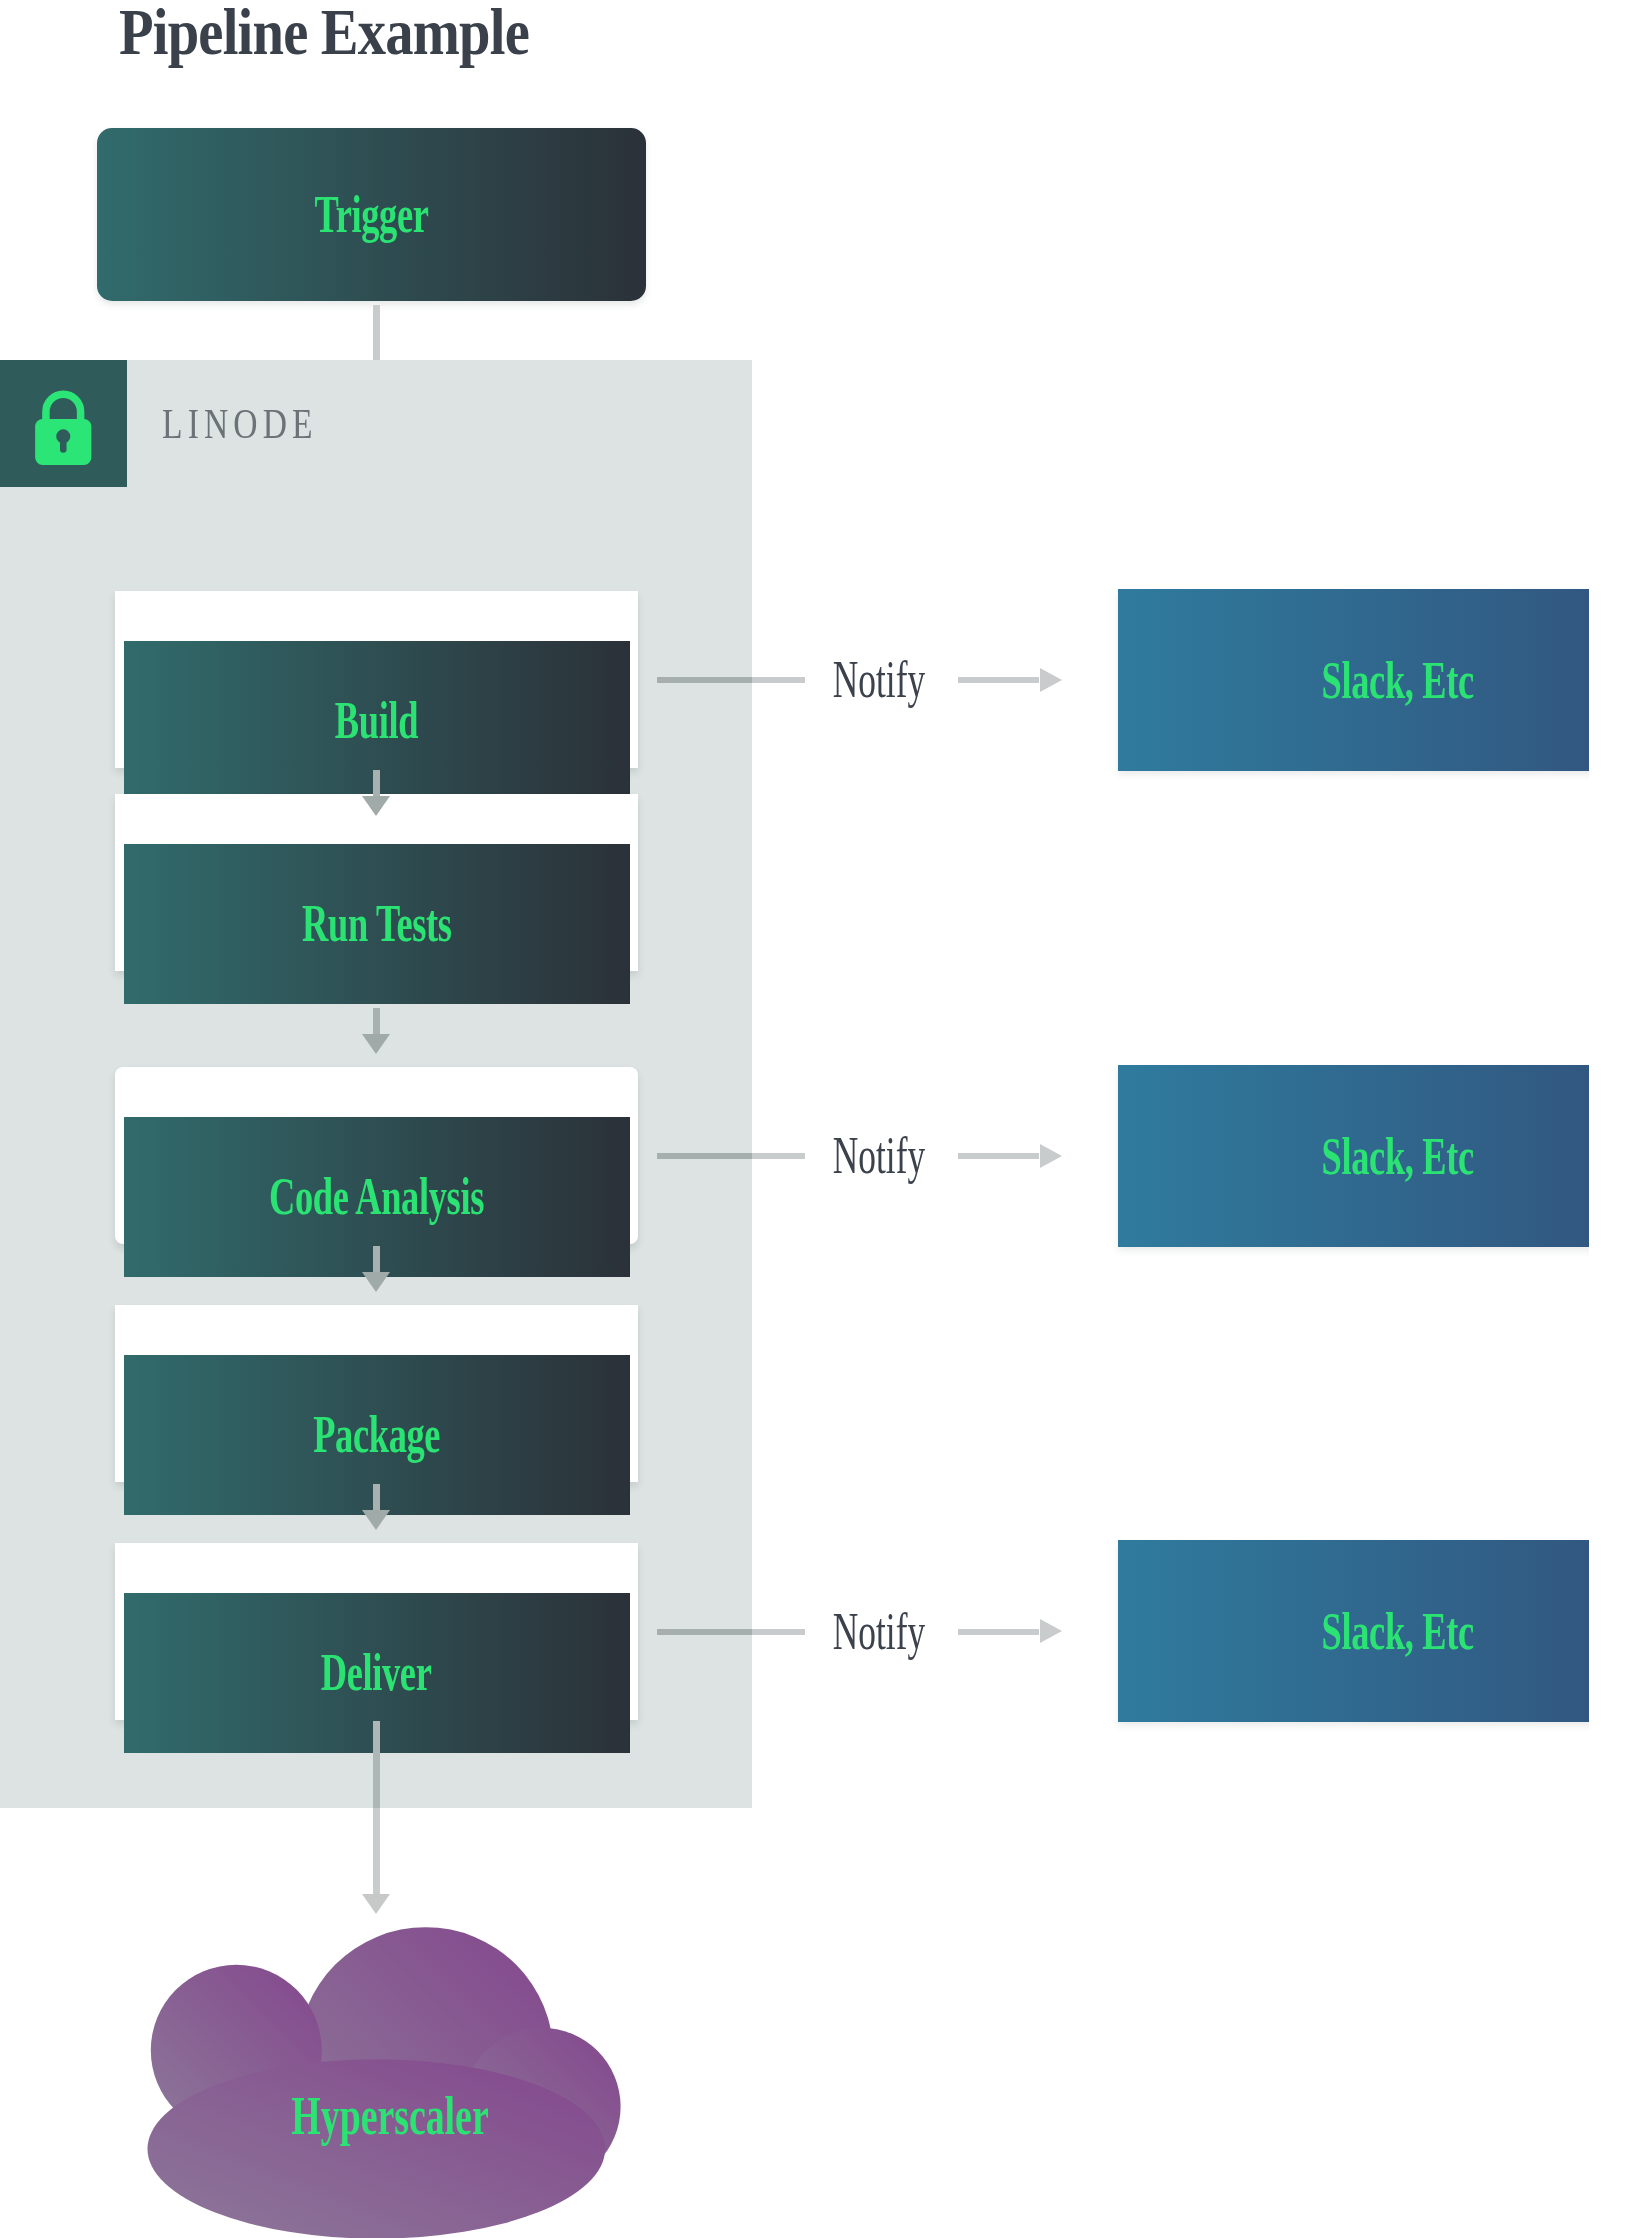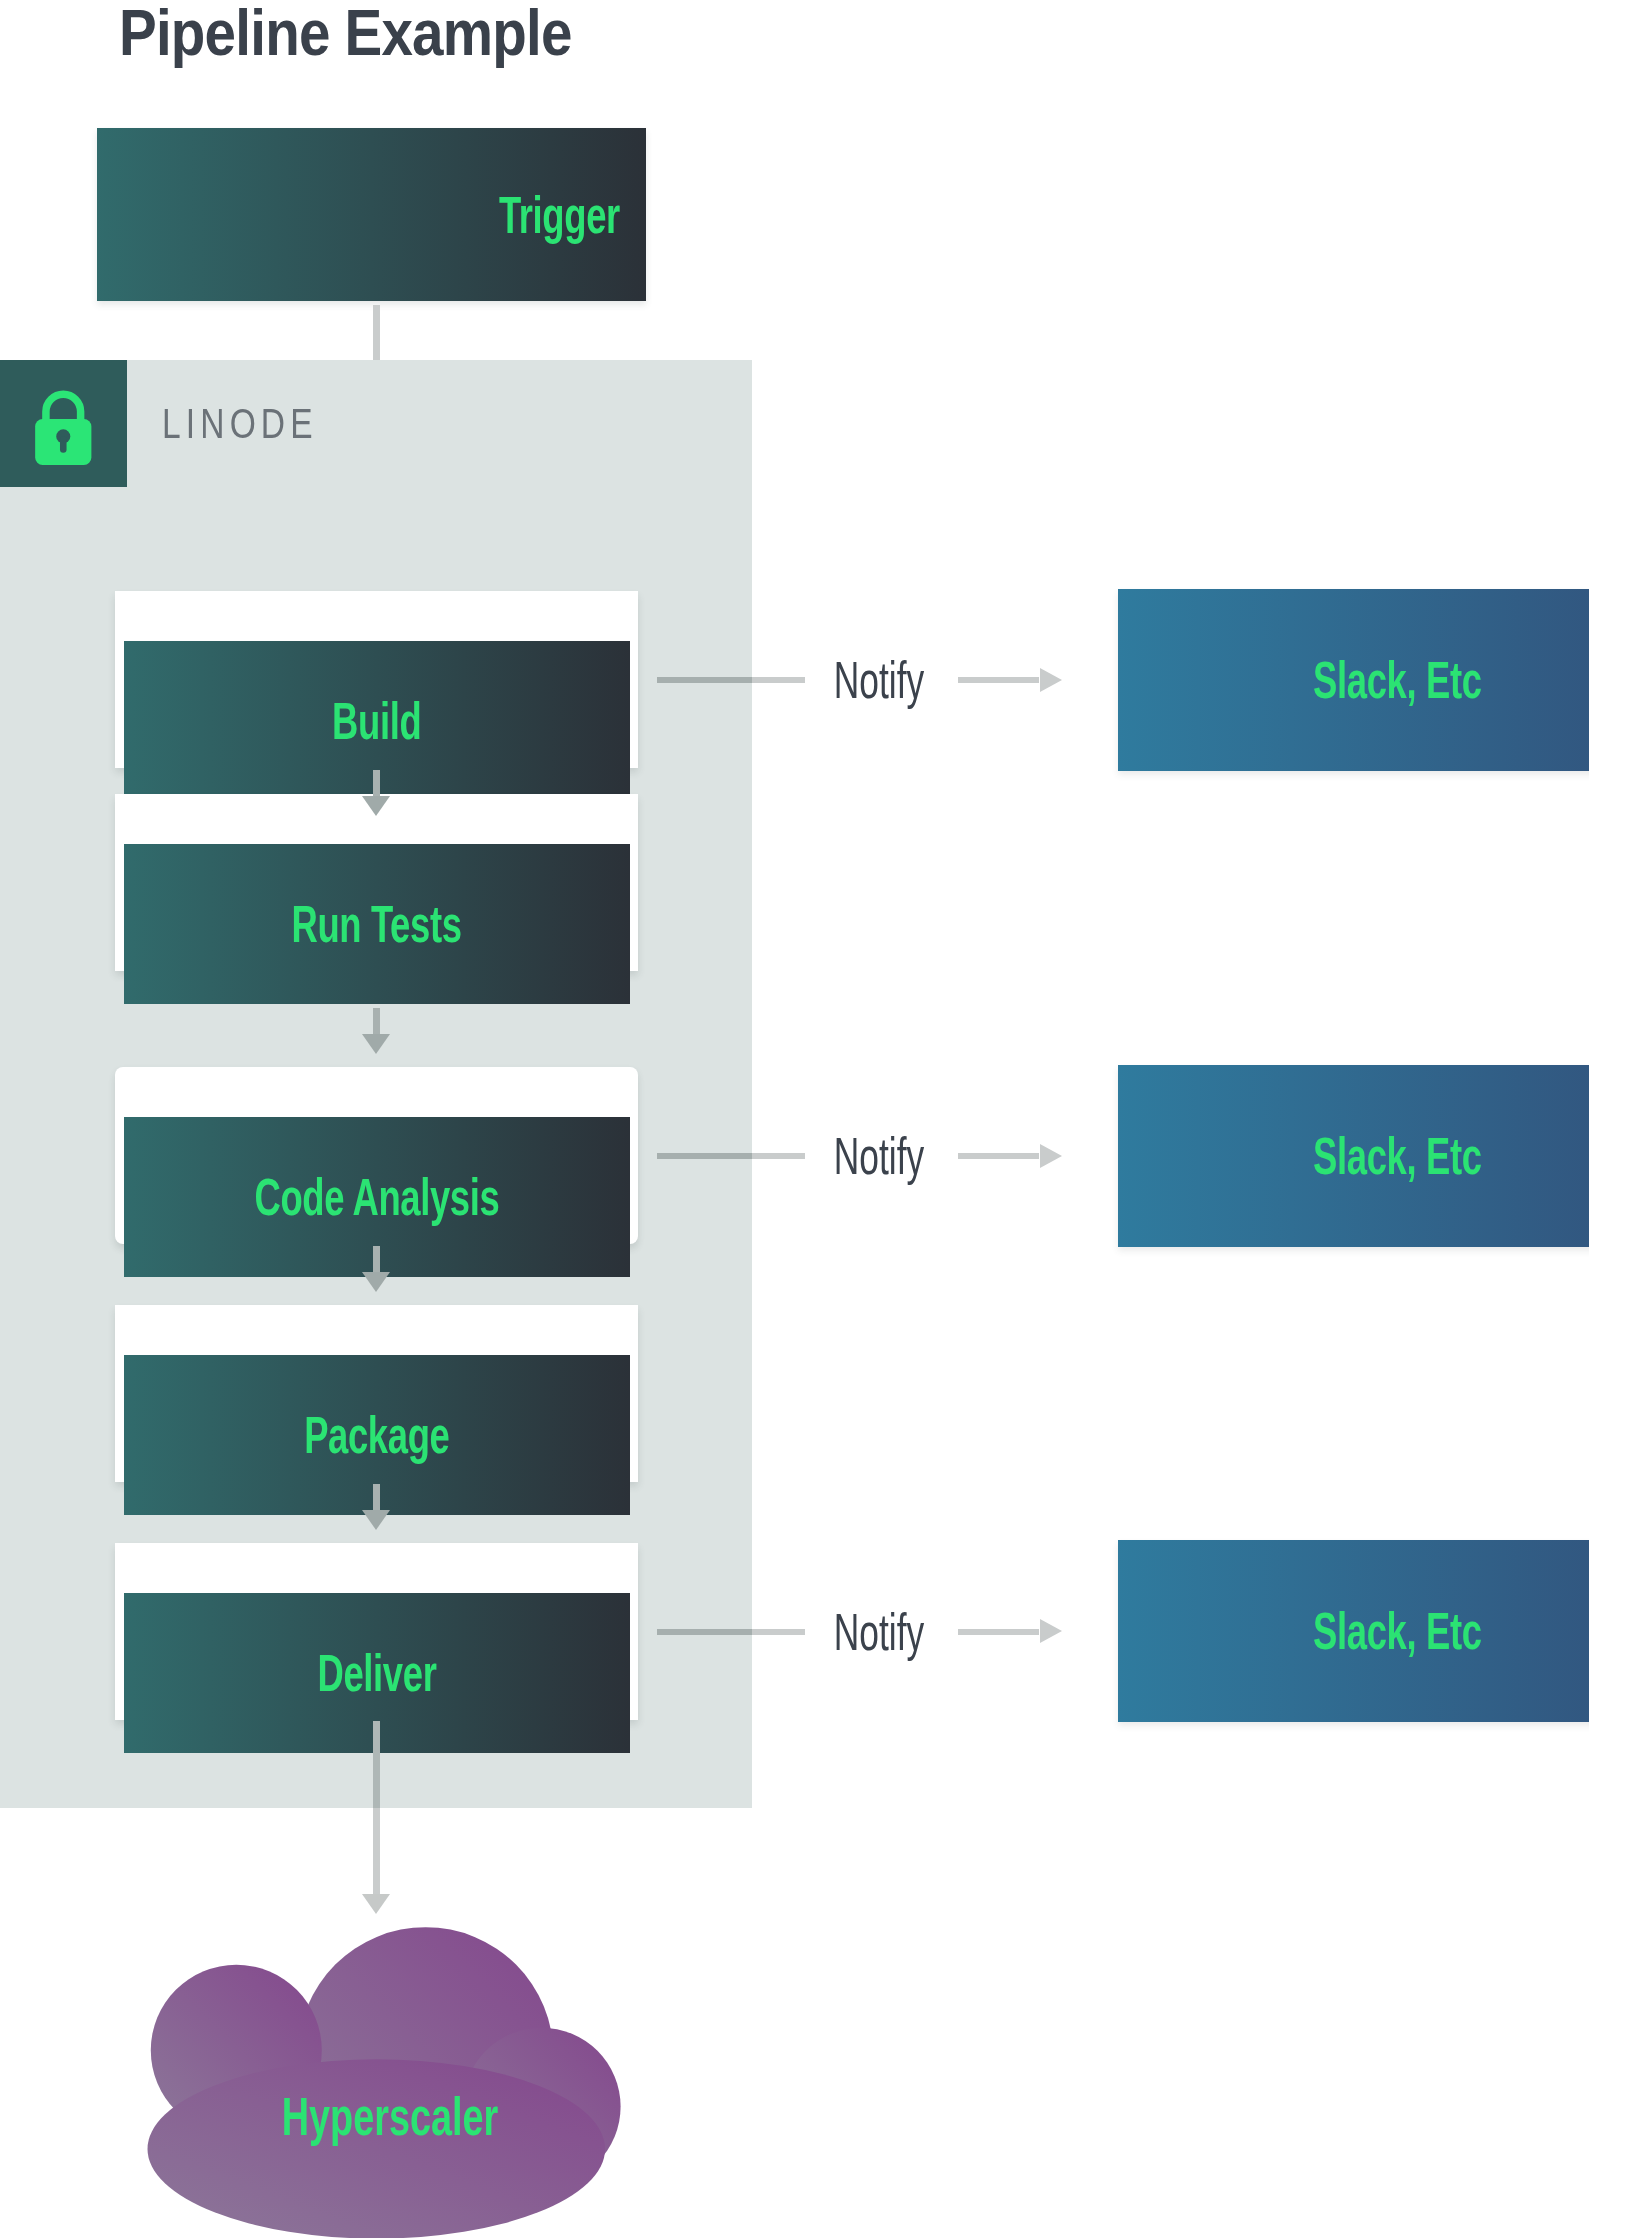--- a/index.html
+++ b/index.html
@@ -3,21 +3,21 @@
 <meta charset="utf-8">
 <style>
   html, body { margin: 0; padding: 0; background: #ffffff; }
   * { box-sizing: border-box; }
 
   .canvas {
     position: relative;
     width: 1589px;
     height: 2239px;
     background: #ffffff;
-    font-family: Liberation Sans, sans-serif;
+    font-family: Liberation Serif, serif;
     overflow: hidden;
   }
 
   
   .page-title {
     position: absolute;
     left: 119px;
     top: -4.7px;
     margin: 0;
     font-size: 65px;
@@ -39,22 +39,23 @@
     transform: scaleX(0.70);
     transform-origin: center center;
     white-space: nowrap;
   }
 
   .trigger-node {
     position: absolute;
     left: 97px; top: 128px;
     width: 549px; height: 173px;
     background: linear-gradient(90deg, #316b6c 0%, #2b3138 100%);
-    display: flex; align-items: center; justify-content: flex-end;
+    display: flex; align-items: center; justify-content: center;
     box-shadow: 0 3.8px 6.6px rgba(60,70,70,0.12);
+    border-radius: 15px;
   }
 
   
   .zone {
     position: absolute;
     left: 0; top: 360px;
     width: 752px; height: 1448px;
     background: #dce3e2;
   }
   .lock-badge {

